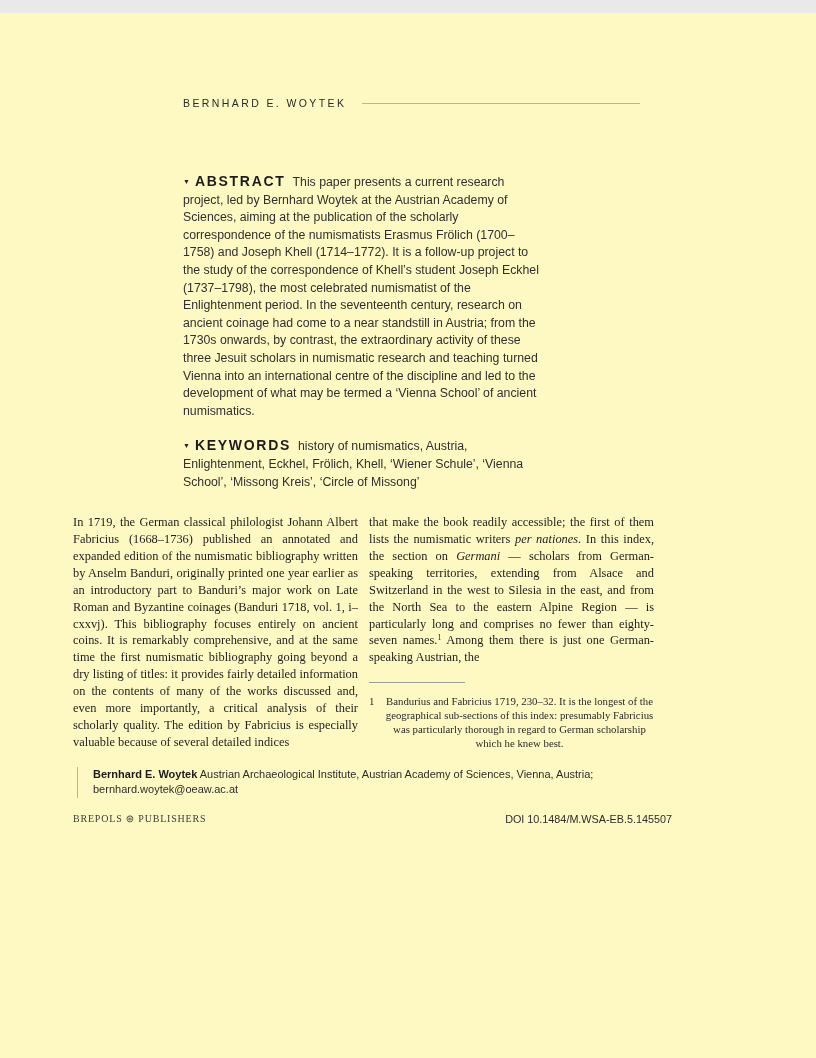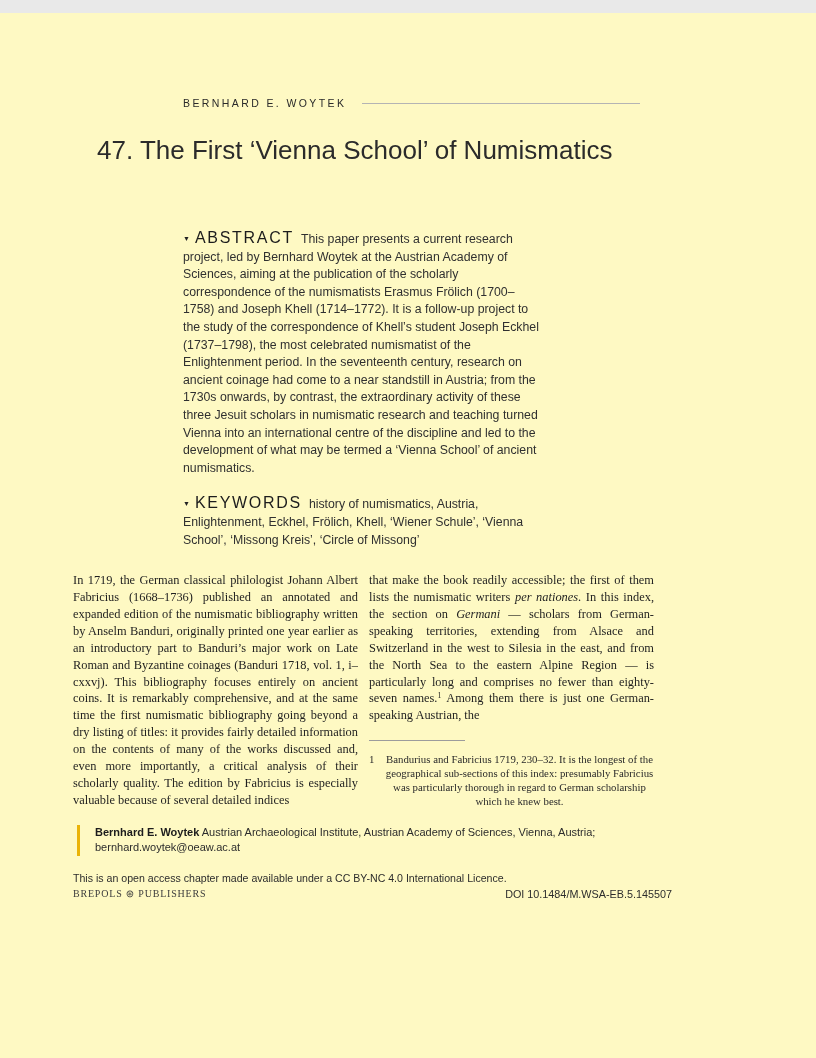--- a/index.html
+++ b/index.html
@@ -65,22 +65,22 @@
   }
   .abstract { margin-top: 64px; }
   .keywords { margin-top: 17px; }
   .marker {
     font-size: 7px;
     color: #222;
     vertical-align: 2px;
     margin-right: 5px;
   }
   .meta-label {
-    font-weight: normal;
-    font-size: 16px;
+    font-weight: bold;
+    font-size: 14px;
     letter-spacing: 1.7px;
     color: #1c1c1c;
     margin-right: 7px;
   }
   
   .columns {
     display: flex;
     margin: 23px 0 0 73px;
     width: 599px;
     gap: 11px;
@@ -109,21 +109,21 @@
     font-family: "Liberation Serif", serif;
     font-size: 10.8px;
     line-height: 13.8px;
     color: #2a2a2a;
   }
   .fn-num { width: 16px; flex: none; }
   .fn-text { flex: 1; text-align: center; }
   
   .affiliation {
     margin: 16px 0 0 77px;
-    border-left: 3px solid #eab308;
+    border-left: 1px solid #eab308;
     padding-left: 15px;
     width: 590px;
     font-family: "Liberation Sans", sans-serif;
     font-size: 11px;
     line-height: 15.5px;
     color: #2c2c2c;
   }
   .aff-name { font-weight: bold; color: #1c1c1c; }
   
   .imprint {
@@ -157,21 +157,20 @@
 </head>
 <body>
 
 <div class="page">
 
   <div class="header-row">
     <span class="running-author">BERNHARD E. WOYTEK</span>
     <span class="header-rule"></span>
   </div>
 
-  <h1 class="title">47. The First ‘Vienna School’ of Numismatics</h1>
 
 
   <p class="meta-block abstract">
     <span class="marker">▼</span><span class="meta-label">ABSTRACT</span><span>This paper presents a current research project, led by Bernhard Woytek at the Austrian Academy of Sciences, aiming at the publication of the scholarly correspondence of the numismatists Erasmus Frölich (1700–1758) and Joseph Khell (1714–1772). It is a follow-up project to the study of the correspondence of Khell’s student Joseph Eckhel (1737–1798), the most celebrated numismatist of the Enlightenment period. In the seventeenth century, research on ancient coinage had come to a near standstill in Austria; from the 1730s onwards, by contrast, the extraordinary activity of these three Jesuit scholars in numismatic research and teaching turned Vienna into an international centre of the discipline and led to the development of what may be termed a ‘Vienna School’ of ancient numismatics.</span>
   </p>
 
   <p class="meta-block keywords">
     <span class="marker">▼</span><span class="meta-label">KEYWORDS</span><span>history of numismatics, Austria, Enlightenment, Eckhel, Frölich, Khell, ‘Wiener Schule’, ‘Vienna School’, ‘Missong Kreis’, ‘Circle of Missong’</span>
   </p>
 
@@ -187,21 +186,20 @@
         <span class="fn-text">Bandurius and Fabricius 1719, 230–32. It is the longest of the geographical sub-sections of this index: presumably Fabricius was particularly thorough in regard to German scholarship which he knew best.</span>
       </div>
     </div>
   </div>
 
   <div class="affiliation">
     <span class="aff-name">Bernhard E. Woytek</span><span> Austrian Archaeological Institute, Austrian Academy of Sciences, Vienna, Austria; </span><span>bernhard.woytek@oeaw.ac.at</span>
   </div>
 
   <div class="imprint">
-    <p>This is an open access chapter made available under a CC BY-NC 4.0 International Licence.</p>
   </div>
 
   <div class="bottom-row">
     <span class="publisher">BREPOLS ⊛ PUBLISHERS</span>
     <span class="doi">DOI 10.1484/M.WSA-EB.5.145507</span>
   </div>
 
 </div>
 
 </body></html>

